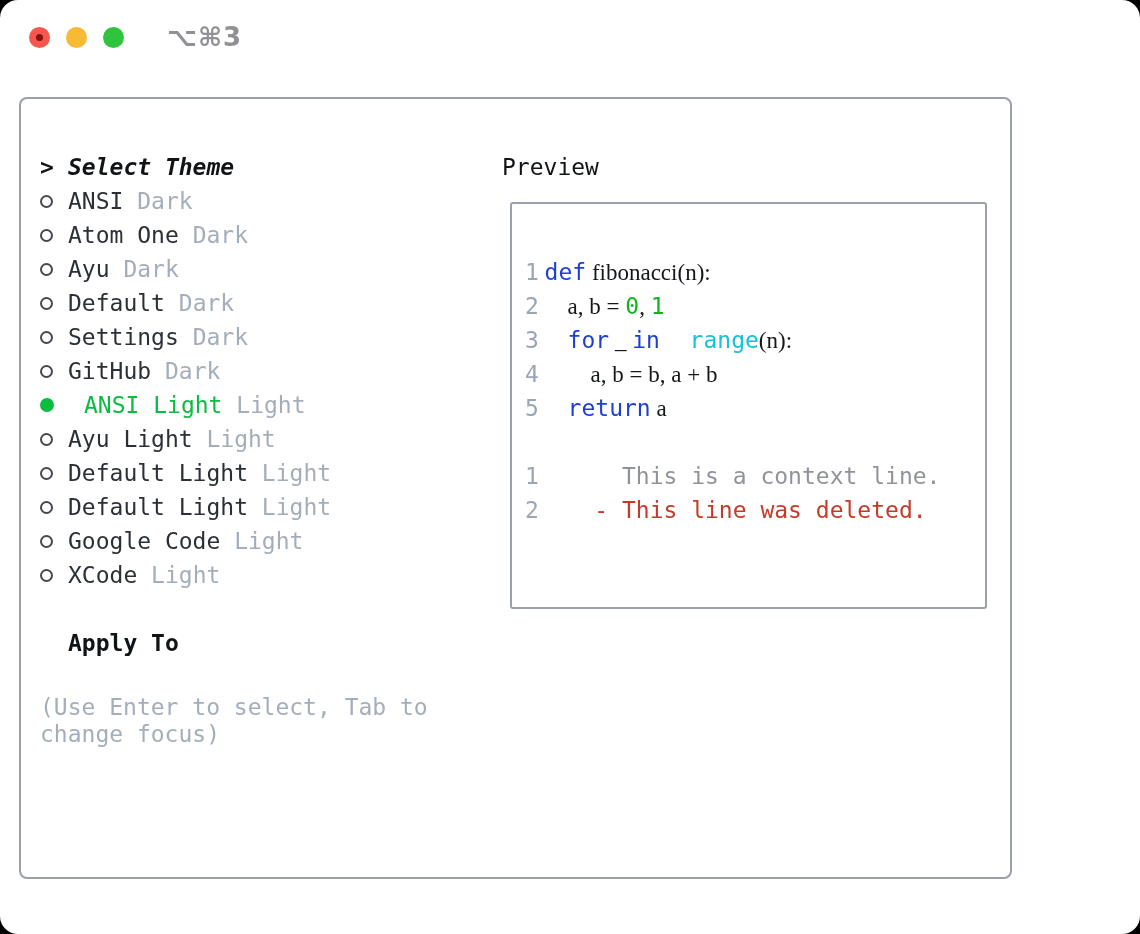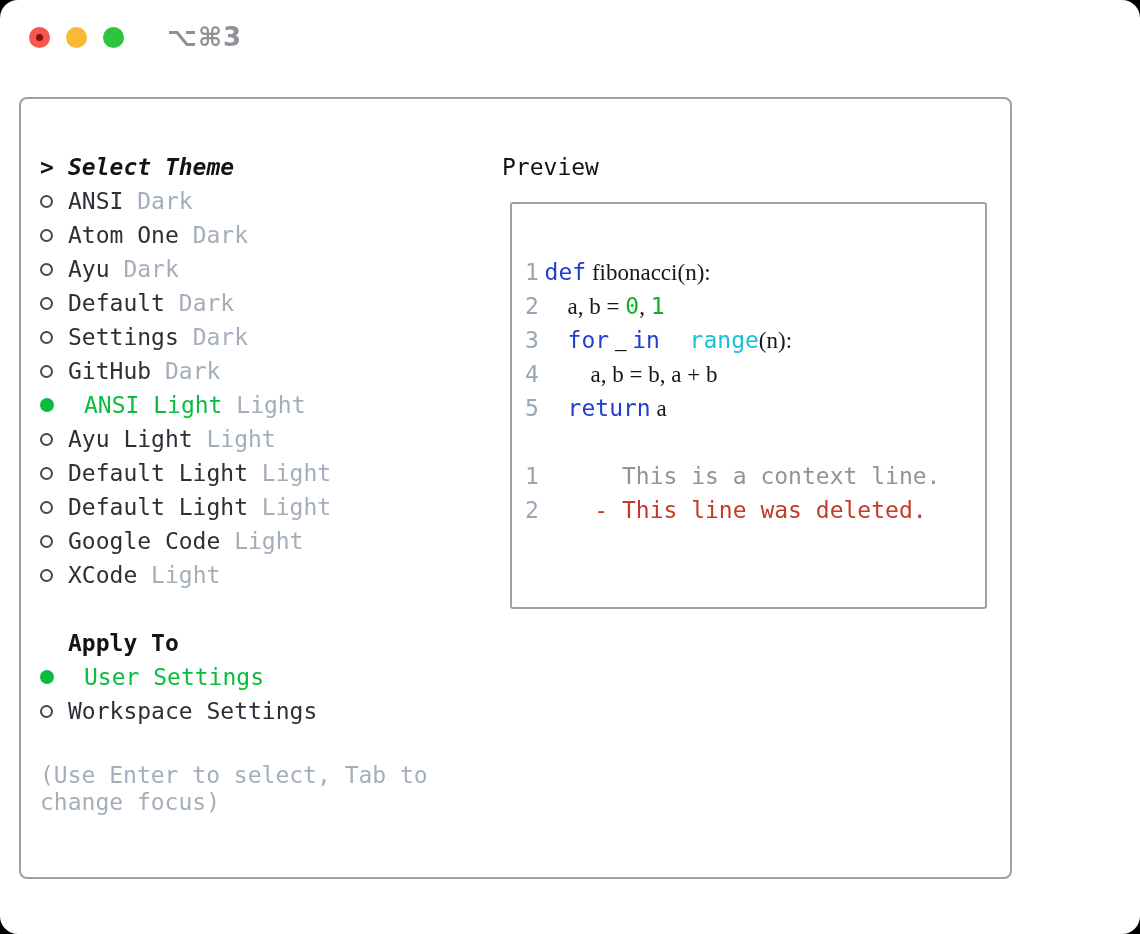--- a/index.html
+++ b/index.html
@@ -114,24 +114,20 @@
           <div class="row"><span class="marker"><span class="circle"></span></span><span class="label">XCode</span><span class="suffix"> Light</span></div>
         </div>
 
       <div class="gap"></div>
 
       <div class="row">
         <span class="marker"></span>
         <span class="hdr2">Apply To</span>
       </div>
 
-      <div id="apply-list">
-          <div class="row"><span class="marker"><span class="circle filled"></span></span><span class="label sel">User Settings</span></div>
-          <div class="row"><span class="marker"><span class="circle"></span></span><span class="label">Workspace Settings</span></div>
-        </div>
 
       <div class="hint">(Use Enter to select, Tab to change focus)</div>
     </div>
 
     <div class="preview-hdr">Preview</div>
 
     <div class="code-box">
       <div id="code-lines">
           <div class="cline"><span class="tok ln">1</span><span class="tok c-tx"> </span><span class="tok c-kw">def</span><span class="tok c-tx"> fibonacci(n):</span></div>
           <div class="cline"><span class="tok ln">2</span><span class="tok c-tx">     a, b = </span><span class="tok c-num">0</span><span class="tok c-tx">, </span><span class="tok c-num">1</span></div>

